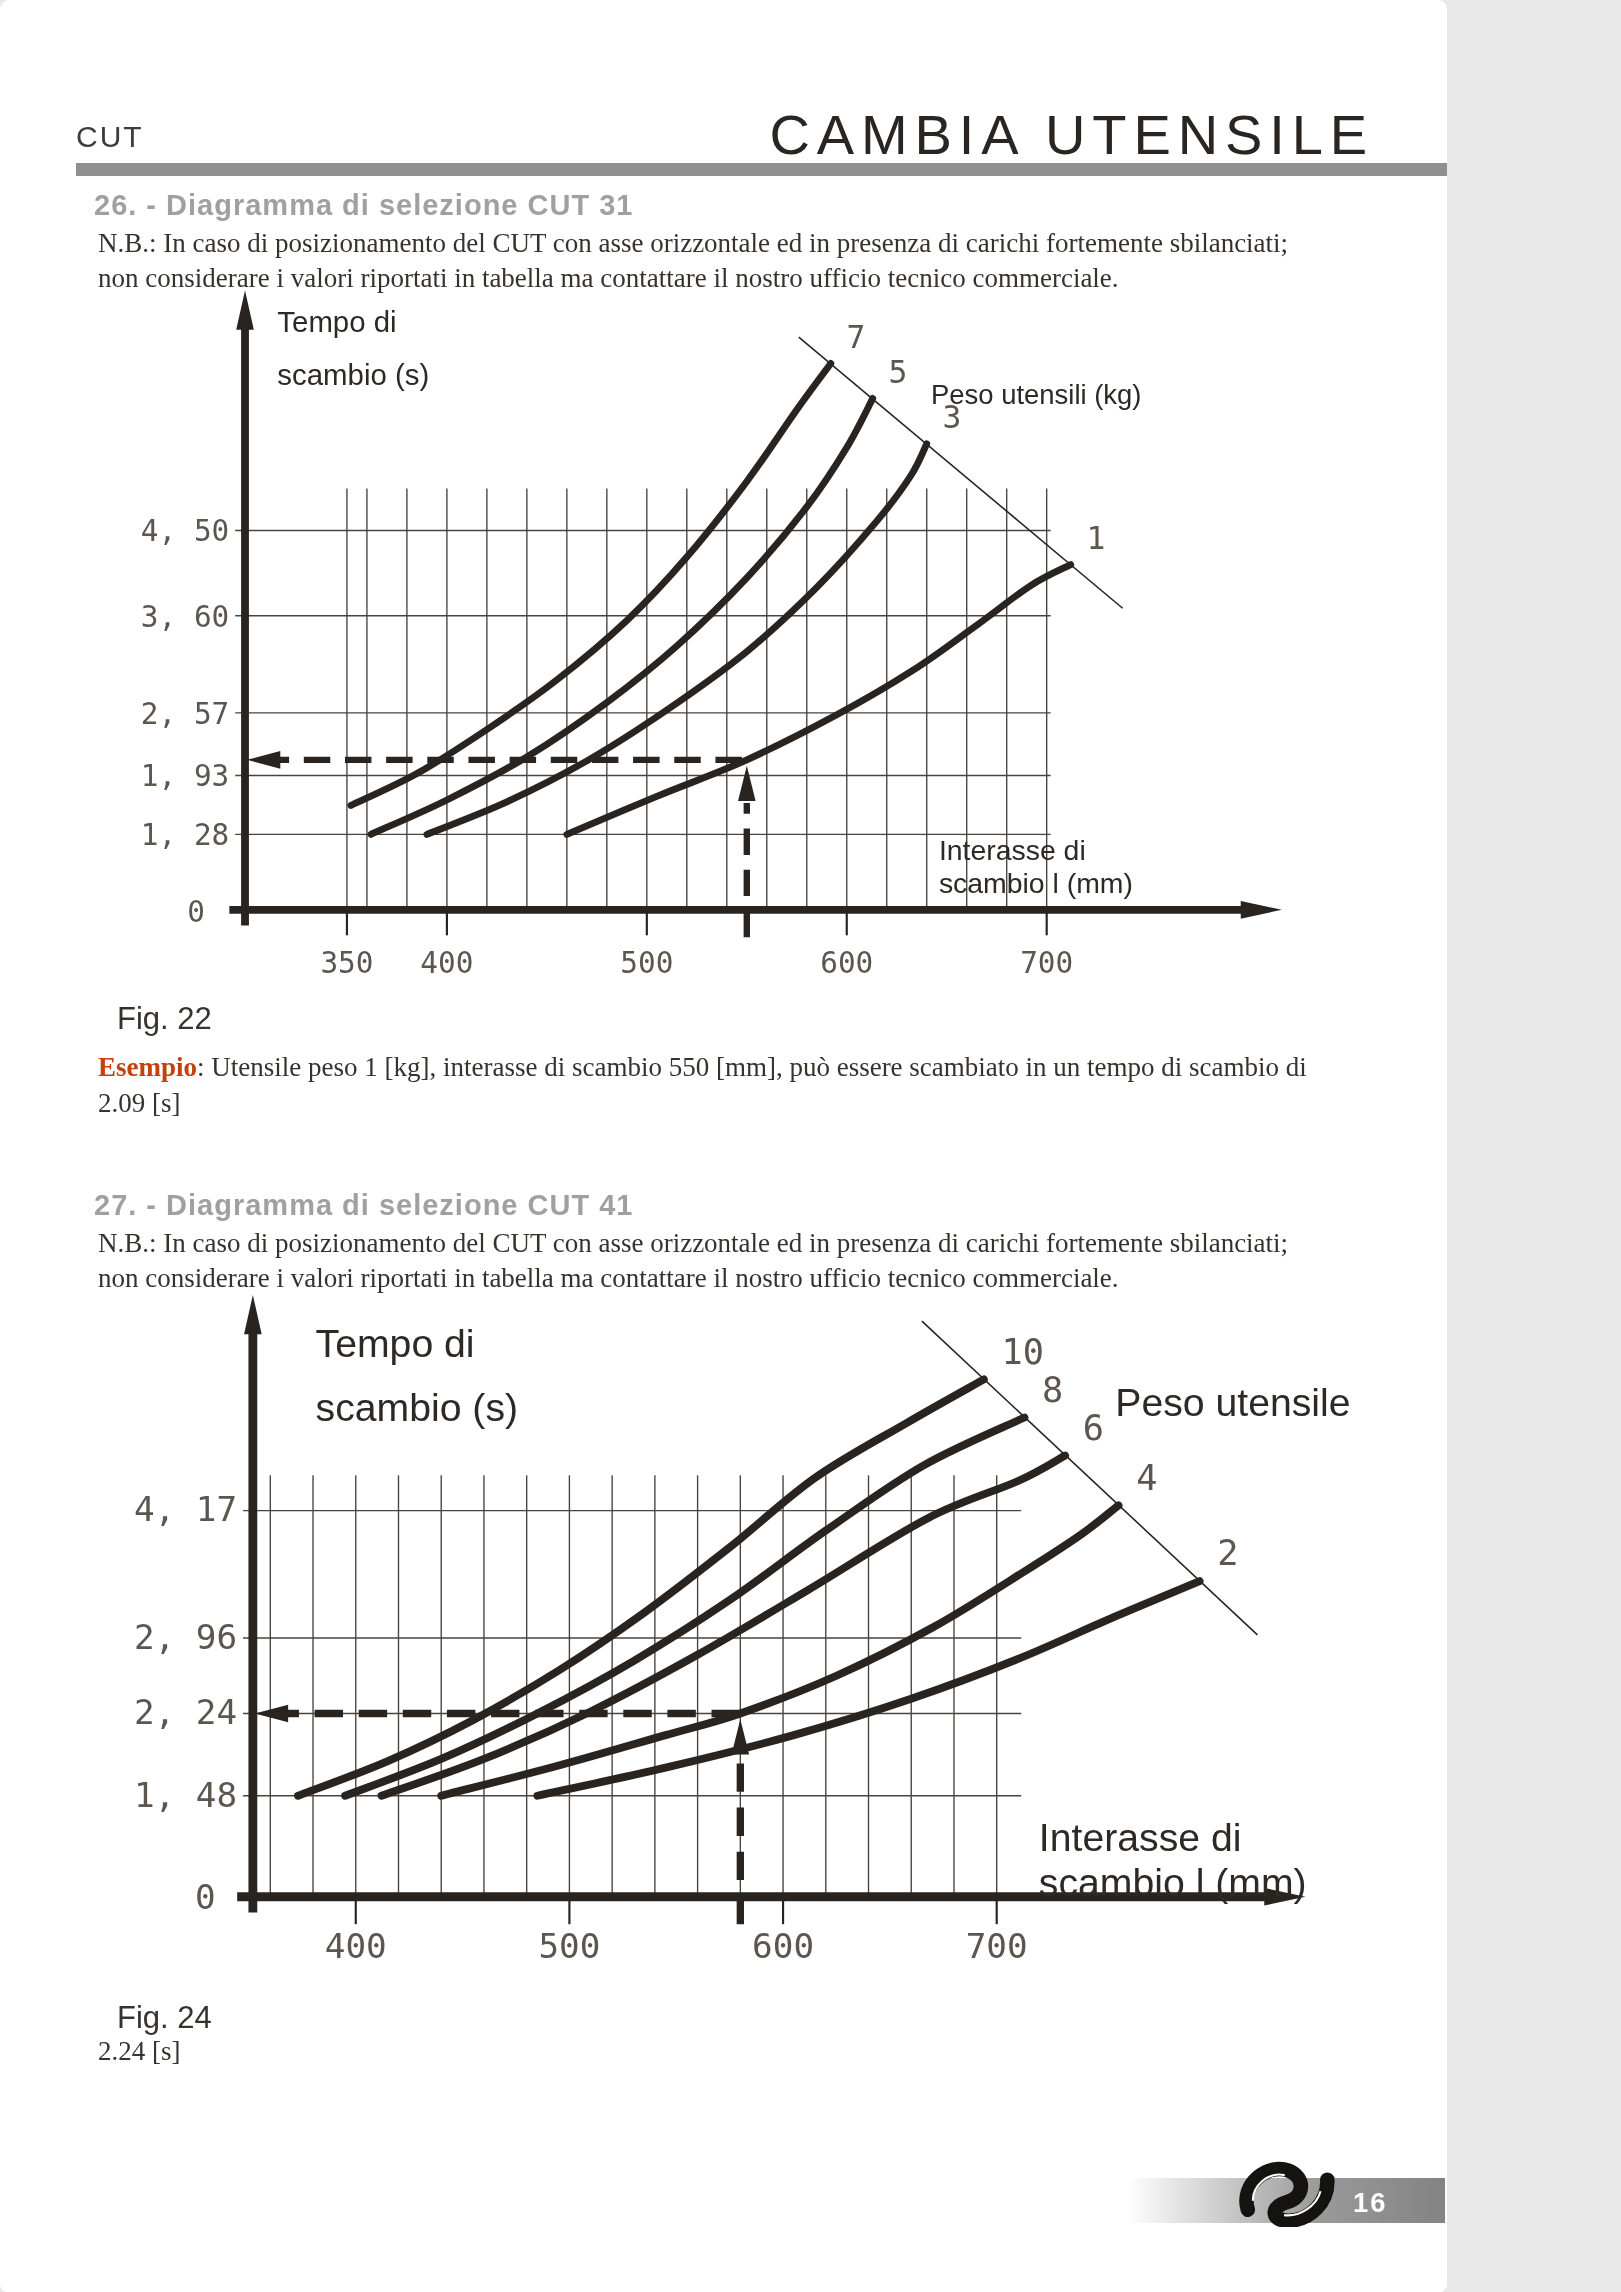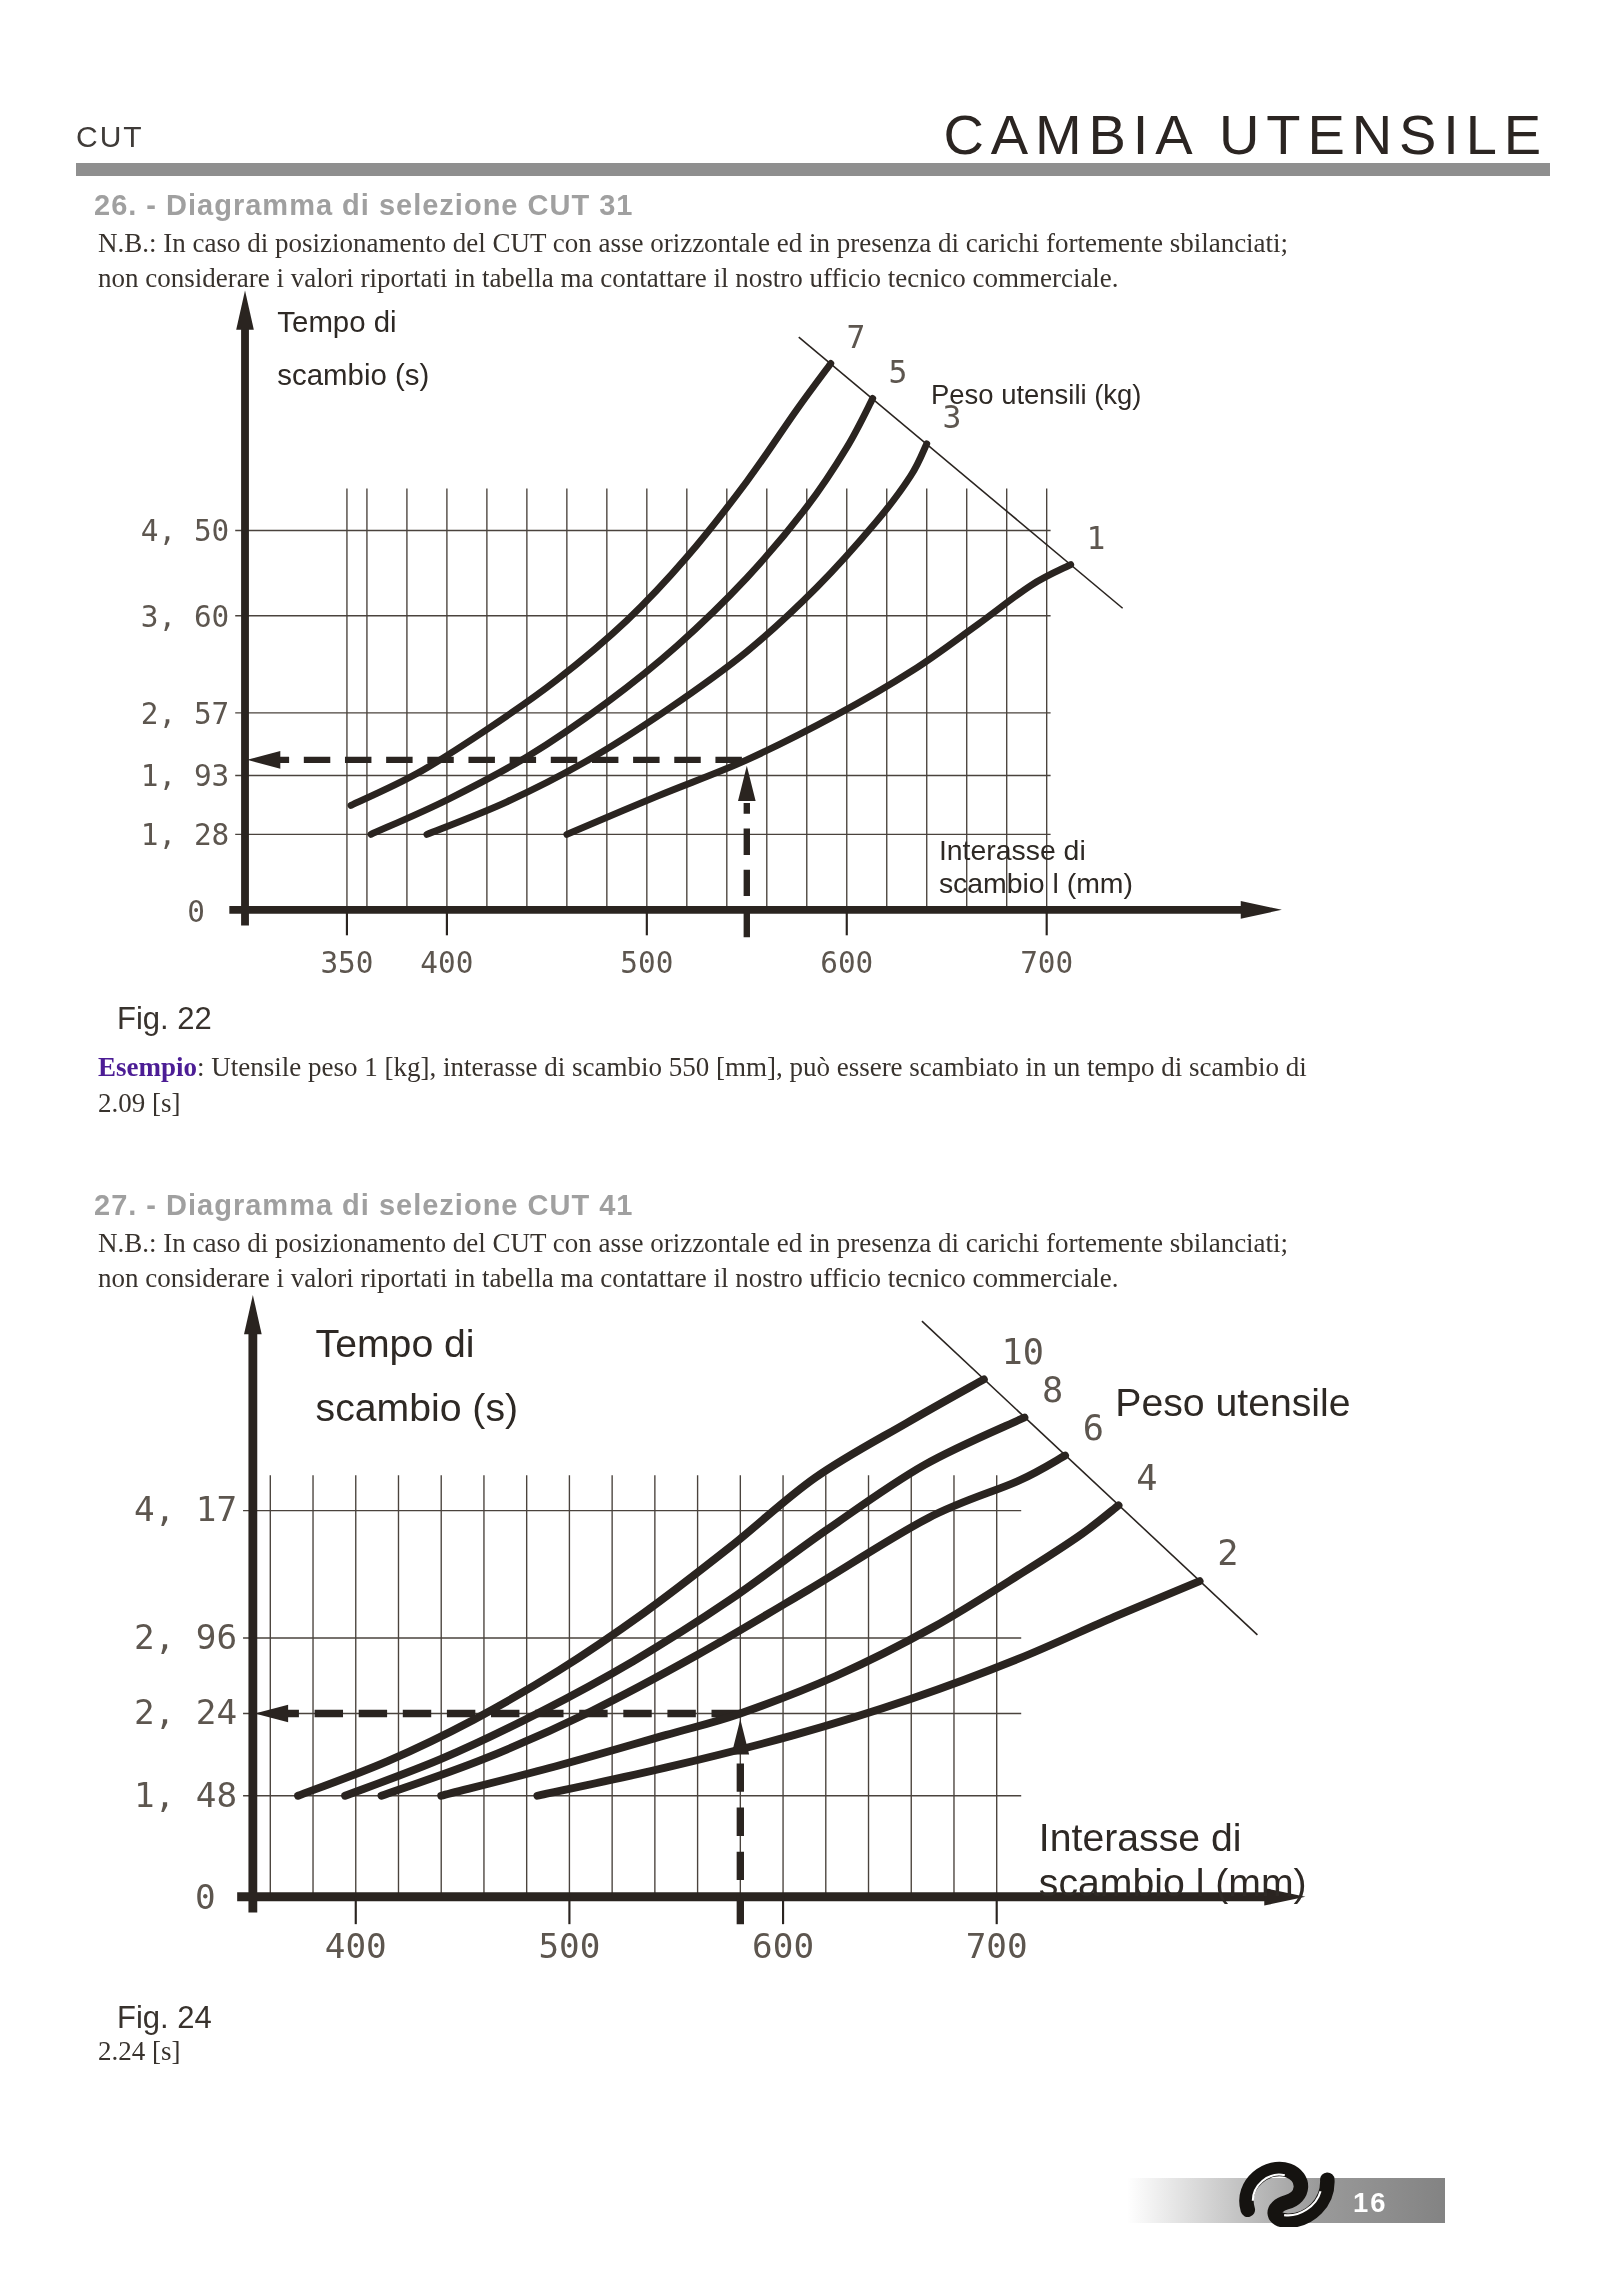--- a/index.html
+++ b/index.html
@@ -1,25 +1,25 @@
 <!DOCTYPE html>
 <html><head>
 <meta charset="utf-8">
 <style>
   html,body{margin:0;padding:0;background:#e8e8e8;}
-  .page{position:relative;width:1621px;height:2293px;background:#ffffff;overflow:hidden;
-        font-family:"Liberation Sans",sans-serif;color:#38322d;}
+  .page{position:relative;width:1447px;height:2293px;background:#ffffff;overflow:hidden;
+        font-family:"Liberation Sans",sans-serif;color:#38322d;border-radius:9px;}
   .abs{position:absolute;}
   .product-code{left:76px;top:120px;font-size:30px;letter-spacing:2px;color:#3f3b38;}
   .page-title{right:73px;top:102px;font-size:56px;letter-spacing:6.9px;color:#2b2522;font-weight:400;white-space:nowrap;}
   .header-rule{left:76px;top:163px;width:1474px;height:12.7px;background:#8f8f8f;}
   .sec-title{left:94px;font-size:29px;font-weight:bold;color:#a0a0a0;letter-spacing:1px;white-space:nowrap;}
   .body-text{left:98px;font-size:27px;line-height:35px;color:#38322d;white-space:nowrap;font-family:Liberation Serif, serif;}
   .fig-label{left:117px;font-size:31px;color:#38322d;}
-  .es-label{color:#4c1d95;font-weight:bold;}
+  .es-label{color:#c2410c;font-weight:bold;}
   .footer-bar{left:1127px;top:2178px;width:318px;height:45px;
       background:linear-gradient(90deg,#ffffff 0%,#cfcfcf 28%,#9a9a9a 60%,#838383 100%);}
   .page-num{left:1353px;top:2187px;font-size:27.4px;font-weight:bold;color:#ffffff;letter-spacing:2px;}
   #charts{position:absolute;left:0;top:0;width:1621px;height:2293px;}
   #charts text.mono{font-family:"DejaVu Sans Mono",monospace;fill:#5d564f;}
   #charts text.sansl{font-family:"Liberation Sans",sans-serif;fill:#2e2925;}
 </style>
 </head>
 <body>
 

